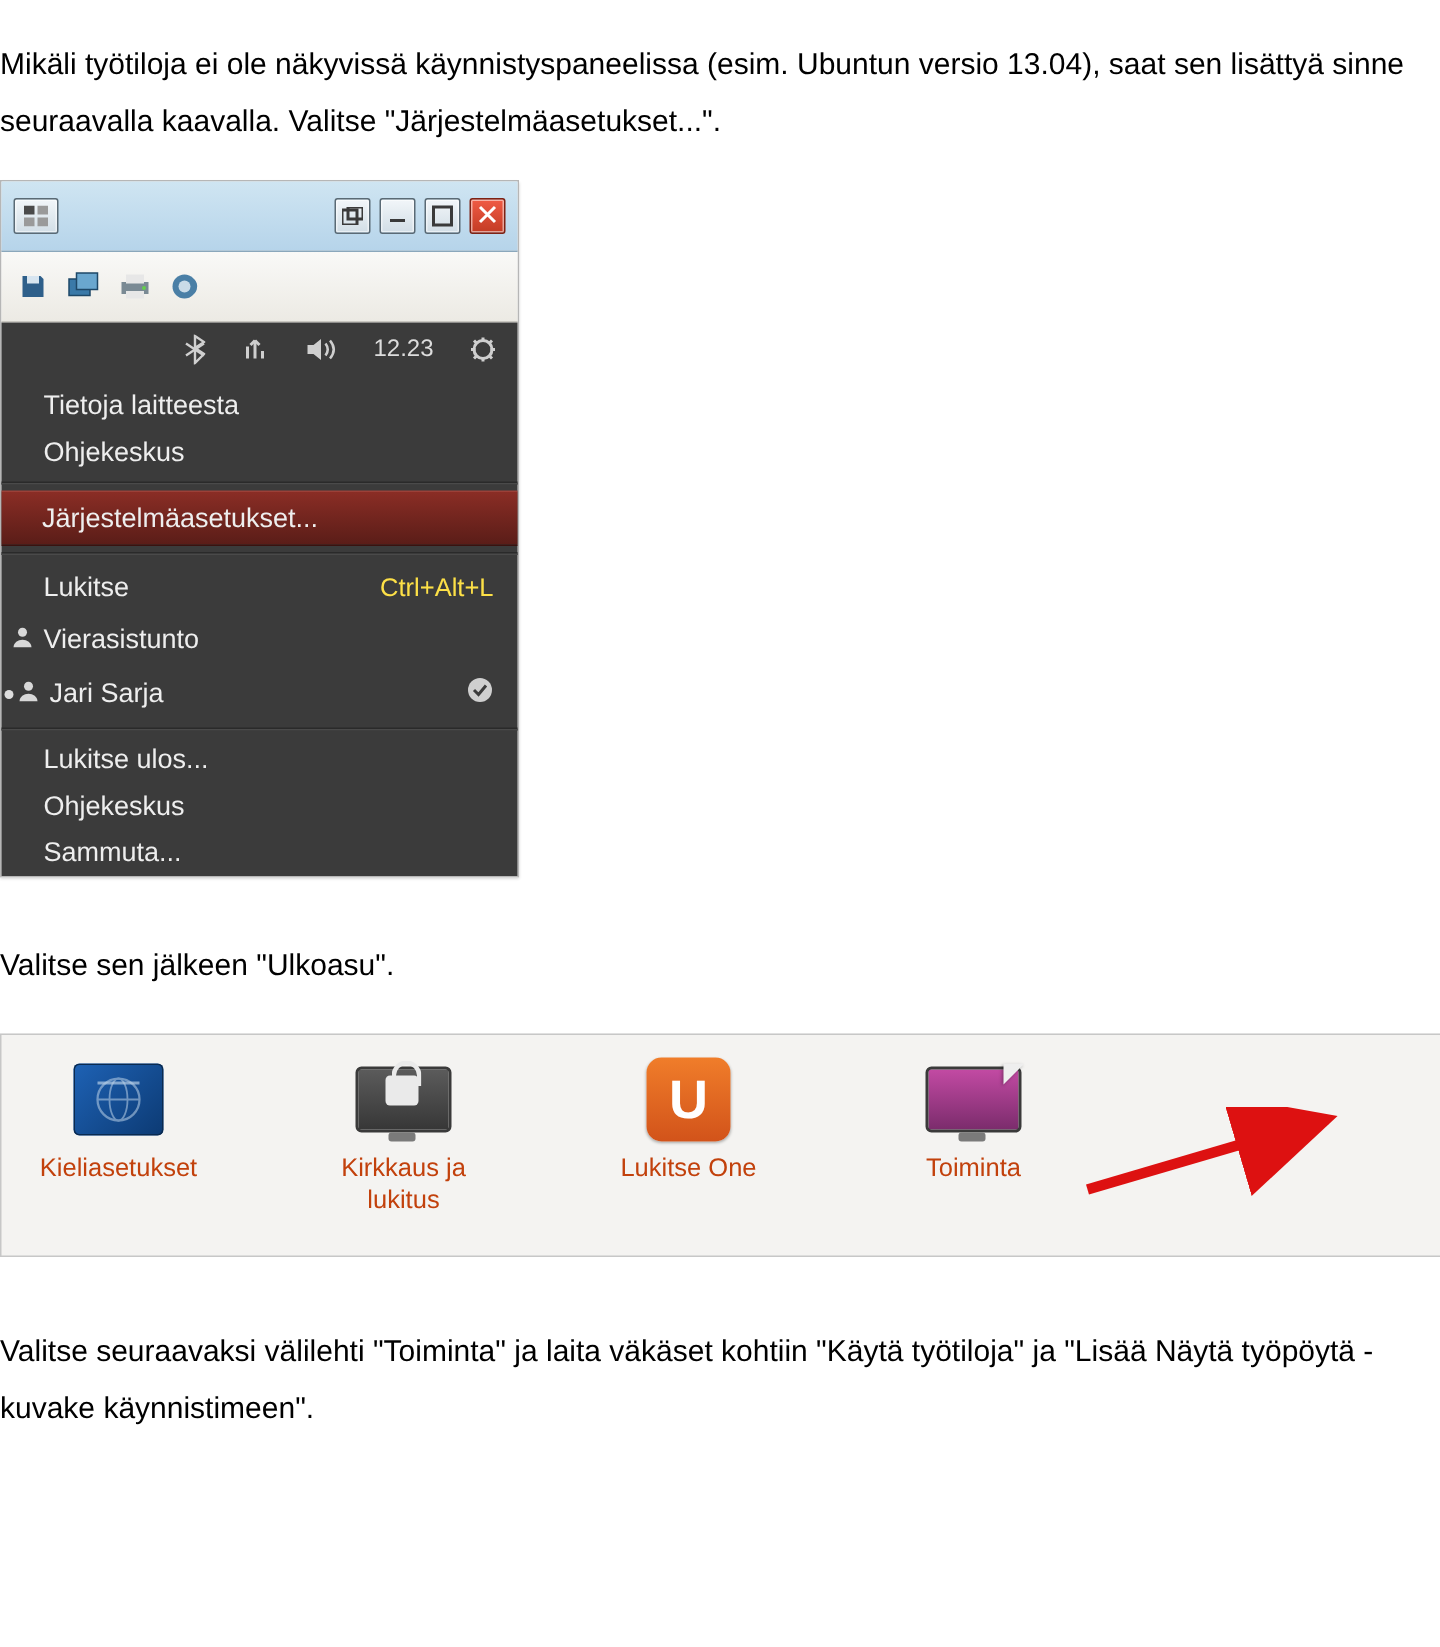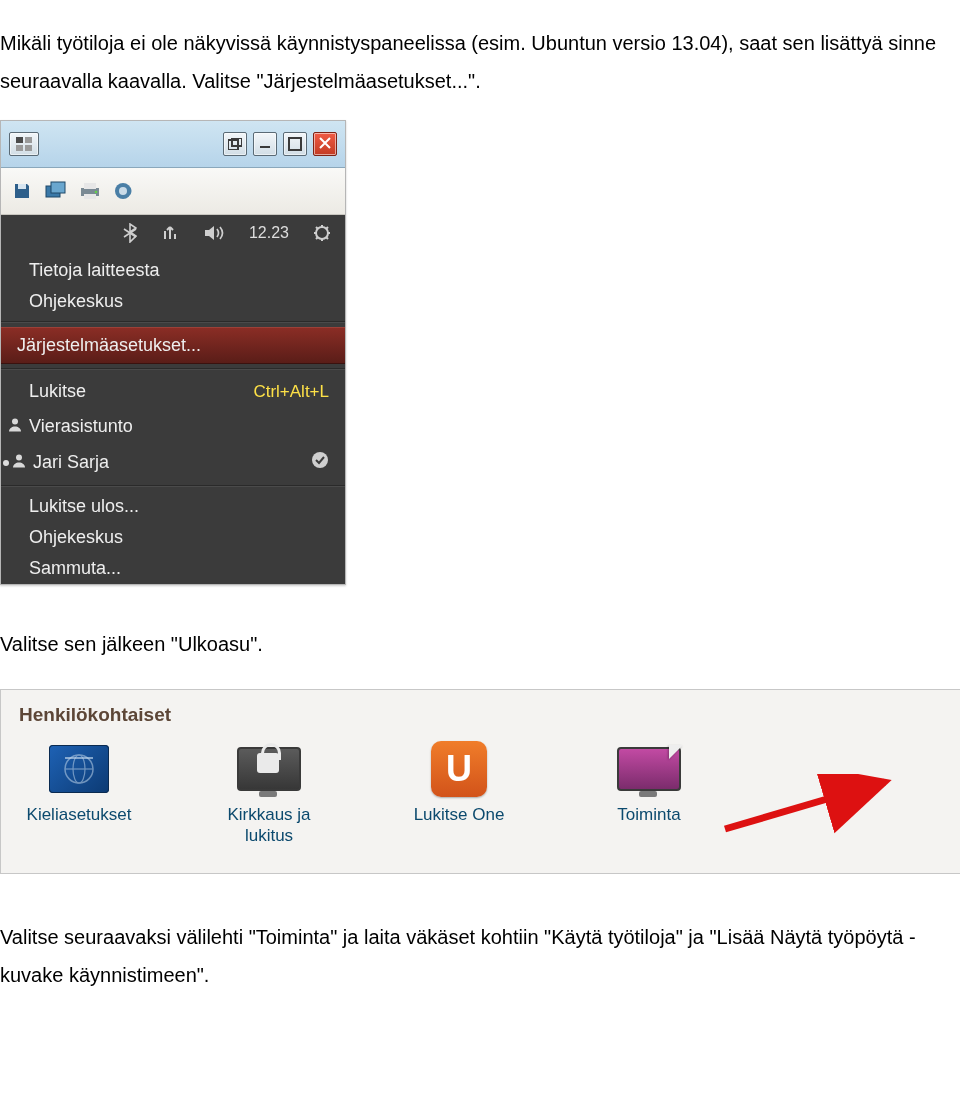--- a/index.html
+++ b/index.html
@@ -24,31 +24,31 @@
   
   .dm{background:#3b3b3b;color:#eaeaea}
   .dm-top{display:flex;align-items:center;justify-content:flex-end;gap:24px;padding:8px 14px 12px 14px;font-size:16px;color:#ddd}
   .dm-top .ic{display:flex;align-items:center;justify-content:center;color:#d7d7d7}
   .dm-row{display:flex;align-items:center;padding:7px 16px 7px 28px;font-size:18px;color:#eee;position:relative}
   .dm-row.compact{padding-top:5px;padding-bottom:5px}
   .dm-row .rt{margin-left:auto;color:#fde047;font-size:17px}
   .dm-row .picon{position:absolute;left:6px;top:50%;transform:translateY(-50%)}
   .dm-row .dot{position:absolute;left:-2px;top:50%;transform:translateY(-50%);width:8px;height:8px;border-radius:50%;background:#ddd;left:4px}
   .dm-row .check{margin-left:auto}
-  .dm-highlight{background:linear-gradient(#8a2d25,#5a1d18);border-top:1px solid #9c4038;border-bottom:1px solid #3a120f;padding-left:16px}
+  .dm-highlight{background:linear-gradient(#8a2d25,#5a1d18);border-top:1px solid #9c4038;border-bottom:1px solid #3a120f;padding-left:27px}
   .sep{height:1px;background:#2a2a2a;border-bottom:1px solid #4a4a4a;margin:4px 0}
   .person-ic{width:16px;height:16px;fill:#d8d8d8}
   .check-ic{width:18px;height:18px;fill:#d8d8d8}
 
   
   .shot2{width:940px;margin:14px 0 0 0;border:1px solid #c7c7c7;background:#f4f3f1;padding:14px 18px 26px 18px}
   .shot2 h3{margin:0 0 14px 0;font:700 19px Arial;color:#5c4637}
   .icons-row{display:flex;gap:70px;align-items:flex-start;position:relative}
   .app{display:flex;flex-direction:column;align-items:center;width:120px}
-  .app .lbl{margin-top:6px;font-size:17px;color:#0c4a6e;text-align:center;line-height:1.25}
+  .app .lbl{margin-top:6px;font-size:17px;color:#c2410c;text-align:center;line-height:1.25}
   .app .box{width:68px;height:58px;display:flex;align-items:center;justify-content:center}
   
   .arrow{position:absolute;right:44px;top:34px;width:200px;height:60px;pointer-events:none}
   
   
   .world{width:60px;height:48px;border-radius:4px;background:linear-gradient(135deg,#1e62b5,#0c3a73);position:relative;display:flex;align-items:center;justify-content:center;box-shadow:inset 0 0 0 1px #0a2a50}
   .world::after{content:"";position:absolute;width:28px;height:2px;background:#bcd2e8aa;top:12px}
   .world svg{opacity:.55}
   .monlock{position:relative}
   .mon{width:60px;height:40px;border-radius:4px;background:linear-gradient(#5b5b5b,#373737);border:2px solid #3a3a3a}
@@ -210,21 +210,20 @@
     </div>
     <div class="dm-row compact">
       <span>Sammuta...</span>
     </div>
   </div>
 </div>
 
 <p class="section-text">Valitse sen jälkeen "Ulkoasu".</p>
 
 <div class="shot2">
-  <h3>Henkilökohtaiset</h3>
   <div class="icons-row">
 
     <div class="app">
       <div class="box">
             <div class="world">
         <svg width="36" height="36">
                 <circle cx="18" cy="18" r="14" fill="none" stroke="#bcd2e8" stroke-width="1.5"></circle>
                 <ellipse cx="18" cy="18" rx="6" ry="14" fill="none" stroke="#bcd2e8" stroke-width="1.2"></ellipse>
                 <line x1="4" y1="18" x2="32" y2="18" stroke="#bcd2e8" stroke-width="1.2"></line>
               </svg>

